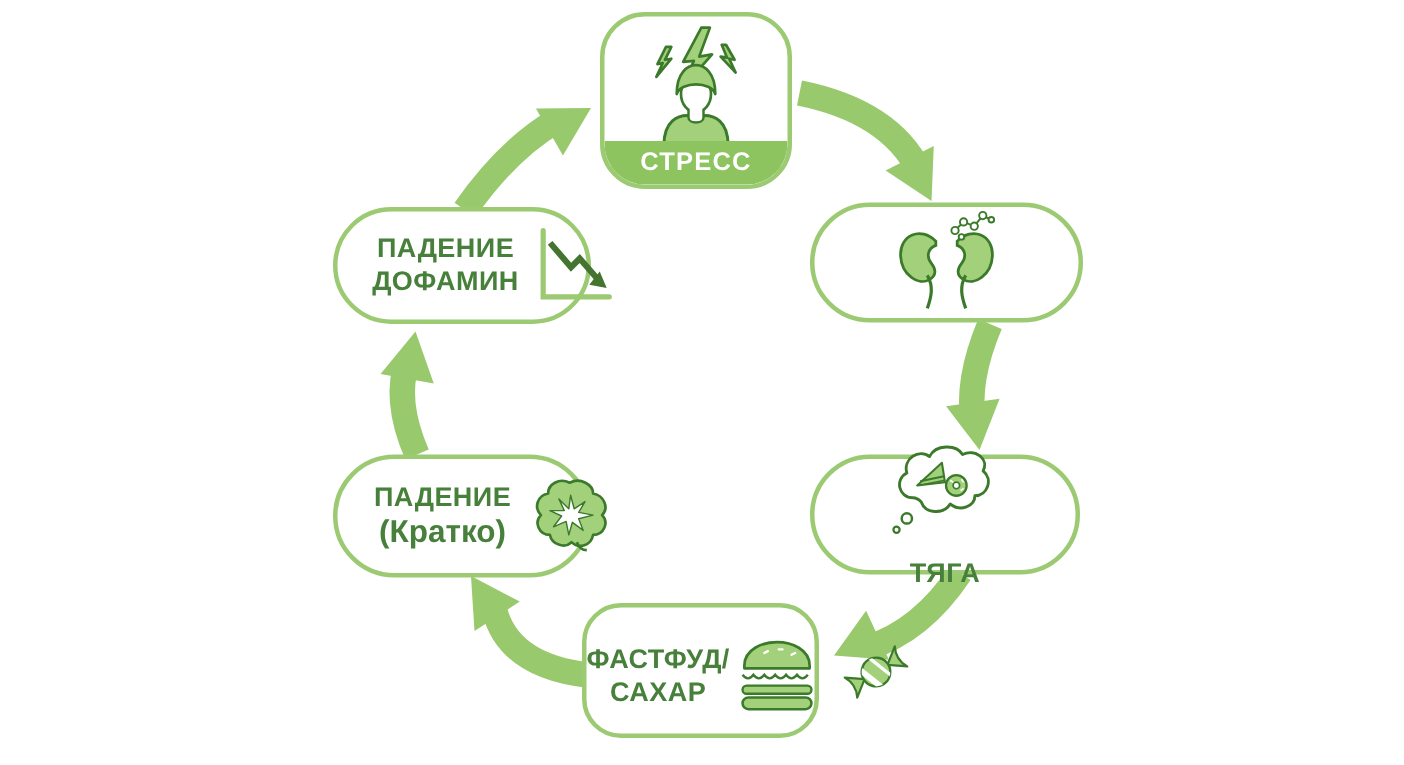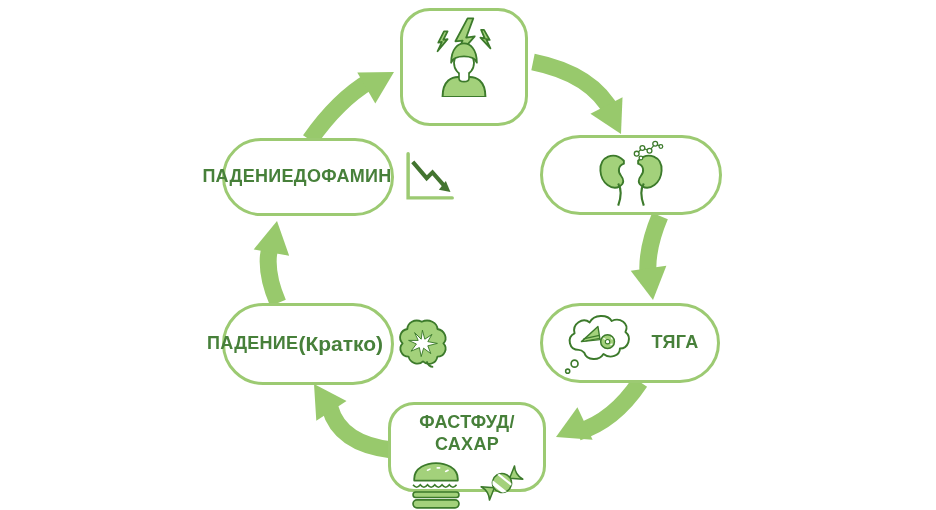--- a/index.html
+++ b/index.html
@@ -25,30 +25,30 @@
                  flex-direction:column; justify-content:flex-start; overflow:hidden; }
   .stress-iconwrap { margin-top:6px; height:80px; display:flex; align-items:center; justify-content:center; }
   .stress-banner {
     position:absolute; left:0; right:0; bottom:0; height:29px;
     background:#8dc45f; display:flex; align-items:center; justify-content:center;
   }
   .stress-banner .label { color:#ffffff; font-size:17px; letter-spacing:0.8px; }
 
   
   .node-cortisol   { left:540px; top:135px; width:182px; height:80px; border-radius:40px; gap:10px; }
-  .node-craving    { left:540px; top:303px; width:180px; height:80px; border-radius:40px; gap:14px; }
+  .node-craving    { left:540px; top:303px; width:180px; height:80px; border-radius:40px; gap:14px;flex-direction:column; }
   .node-dopamine   { left:222px; top:303px; width:172px; height:82px; border-radius:41px; gap:10px; }
   .node-energy     { left:222px; top:138px; width:172px; height:78px; border-radius:39px; gap:8px; }
   .node-fastfood   { left:388px; top:402px; width:158px; height:90px; border-radius:26px;
-                     flex-direction:column; justify-content:flex-start; }
+                     flex-direction:row; justify-content:flex-start; }
   .node-fastfood .label { margin-top:7px; font-size:18px; }
   .fastfood-icons { display:flex; align-items:center; gap:8px; margin-top:2px; }
 
   .icon { display:flex; align-items:center; justify-content:center; }
-  .textcol { display:flex; align-items:center;margin-left:44px; }
+  .textcol { display:flex; flex-direction:column; align-items:center;margin-left:44px; }
 </style>
 </head>
 <body>
 
 <div class="canvas">
 
   <svg class="arrows" width="936" height="510" viewBox="0 0 936 510">
     <g stroke="#98c96c" stroke-width="17" fill="none">
       <path d="M 310 140 Q 338 100 370 81"></path>
       <path d="M 533 62 Q 593 74 613 114"></path>
@@ -85,20 +85,23 @@
         <g stroke="#3c7a2b" stroke-width="2.5" stroke-linejoin="round">
           <polygon points="57,2 40,34 50,33 38,60 67,27 55,29 65,2" fill="#a3d17b"></polygon>
           <polygon points="24,20 16,36 21,35 15,48 29,31 23,32 29,20" fill="#a3d17b"></polygon>
           <polygon points="80,18 88,32 83,31 89,44 75,29 81,30 76,18" fill="#a3d17b"></polygon>
         </g>
         <ellipse cx="52" cy="64" rx="14" ry="17" fill="#ffffff" stroke="#3c7a2b" stroke-width="2.5"></ellipse>
         <path d="M34 64 C34 44 44 37 52 37 C60 37 70 44 70 64 C66 52 38 52 34 64 Z" fill="#a3d17b" stroke="#3c7a2b" stroke-width="2.5" stroke-linejoin="round"></path>
         <path d="M22 112 C22 88 36 84 44 84 L60 84 C68 84 82 88 82 112 Z" fill="#a3d17b" stroke="#3c7a2b" stroke-width="2.8" stroke-linejoin="round"></path>
         <path d="M45 78 L45 86 C45 92 59 92 59 86 L59 78" fill="#ffffff" stroke="#3c7a2b" stroke-width="2.3"></path>
       </svg>
+    </div>
+    <div class="stress-banner">
+      <span class="label">СТРЕСС</span>
     </div>
   </div>
 
   <div class="node node-cortisol">
     <span class="icon">
       <svg width="74" height="72" viewBox="0 0 104 100">
         <g stroke="#3c7a2b" stroke-width="2.6">
           <path d="M42 30 C28 16 8 24 9 44 C10 62 26 72 36 66 C43 62 42 56 38 51 C33 45 34 37 42 34 Z" fill="#a3d17b"></path>
           <path d="M34 62 C40 72 38 82 34 93" fill="none" stroke-width="3"></path>
           <path d="M62 30 C76 16 96 24 95 44 C94 62 78 72 68 66 C61 62 62 56 66 51 C71 45 70 37 62 34 Z" fill="#a3d17b"></path>

